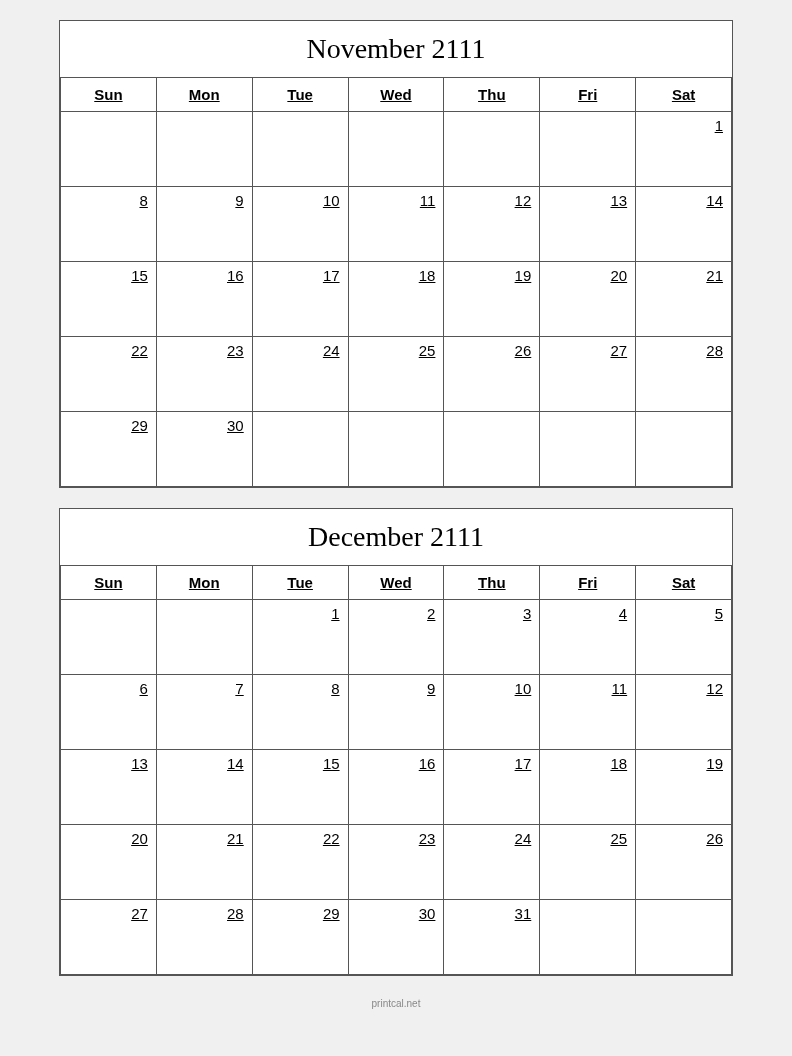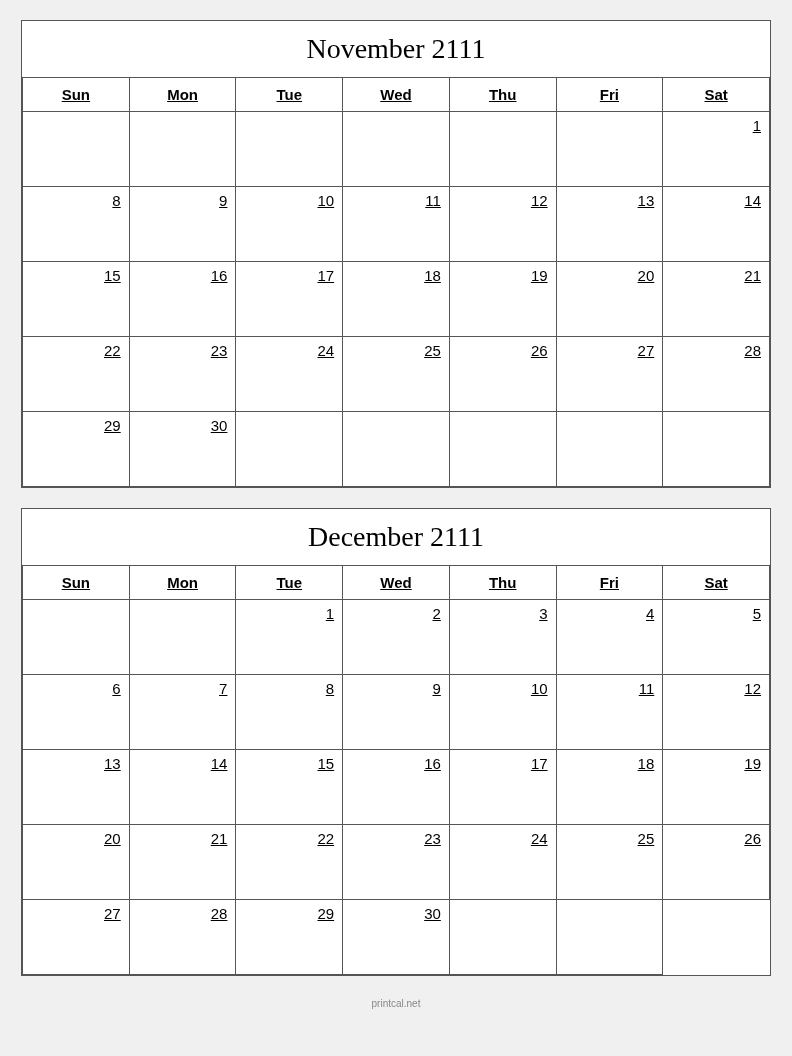--- a/index.html
+++ b/index.html
@@ -10,21 +10,21 @@
       min-height: 1056px;
       display: flex;
       flex-direction: column;
       align-items: center;
       padding: 20px;
       gap: 20px;
     }
     .calendar {
       background: white;
       border: 1.5px solid #555;
-      width: 750px;
+      width: 674px;
     }
     .calendar-title {
       text-align: center;
       font-size: 28px;
       font-weight: normal;
       padding: 12px 0;
       border-bottom: 1.5px solid #555;
       font-family: Georgia, serif;
     }
     .calendar-grid {
@@ -161,18 +161,19 @@
     <div class="day-cell">22</div>
     <div class="day-cell">23</div>
     <div class="day-cell">24</div>
     <div class="day-cell">25</div>
     <div class="day-cell">26</div>
 
     <div class="day-cell">27</div>
     <div class="day-cell">28</div>
     <div class="day-cell">29</div>
     <div class="day-cell">30</div>
+    <div class="day-cell">31</div>
     <div class="day-cell empty"></div>
     <div class="day-cell empty"></div>
   </div>
 </div>
 
 <div class="watermark">printcal.net</div>
 
 </body></html>

